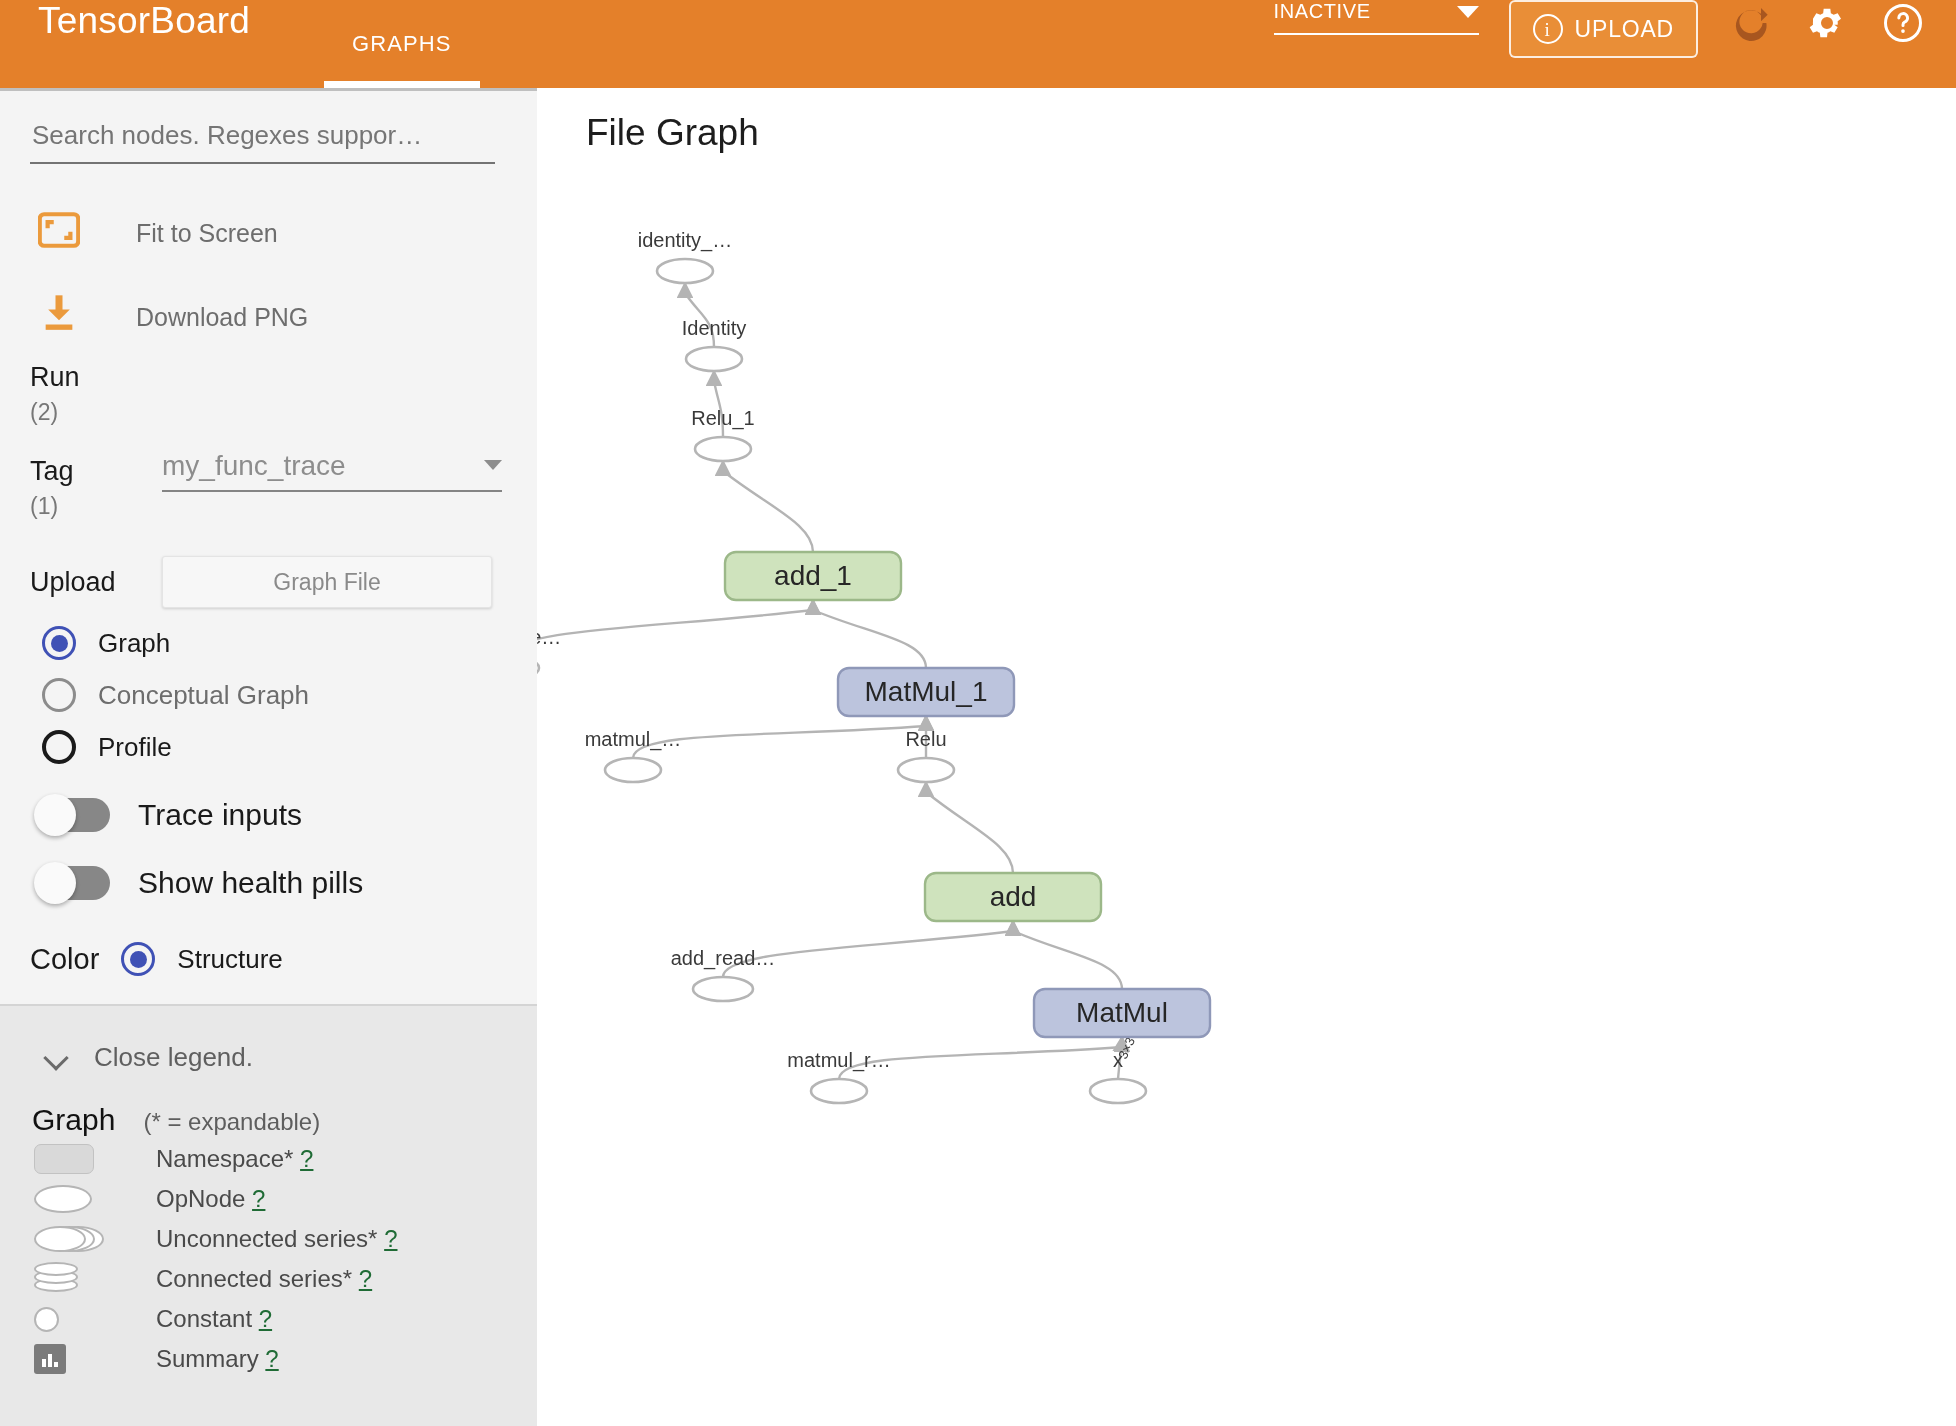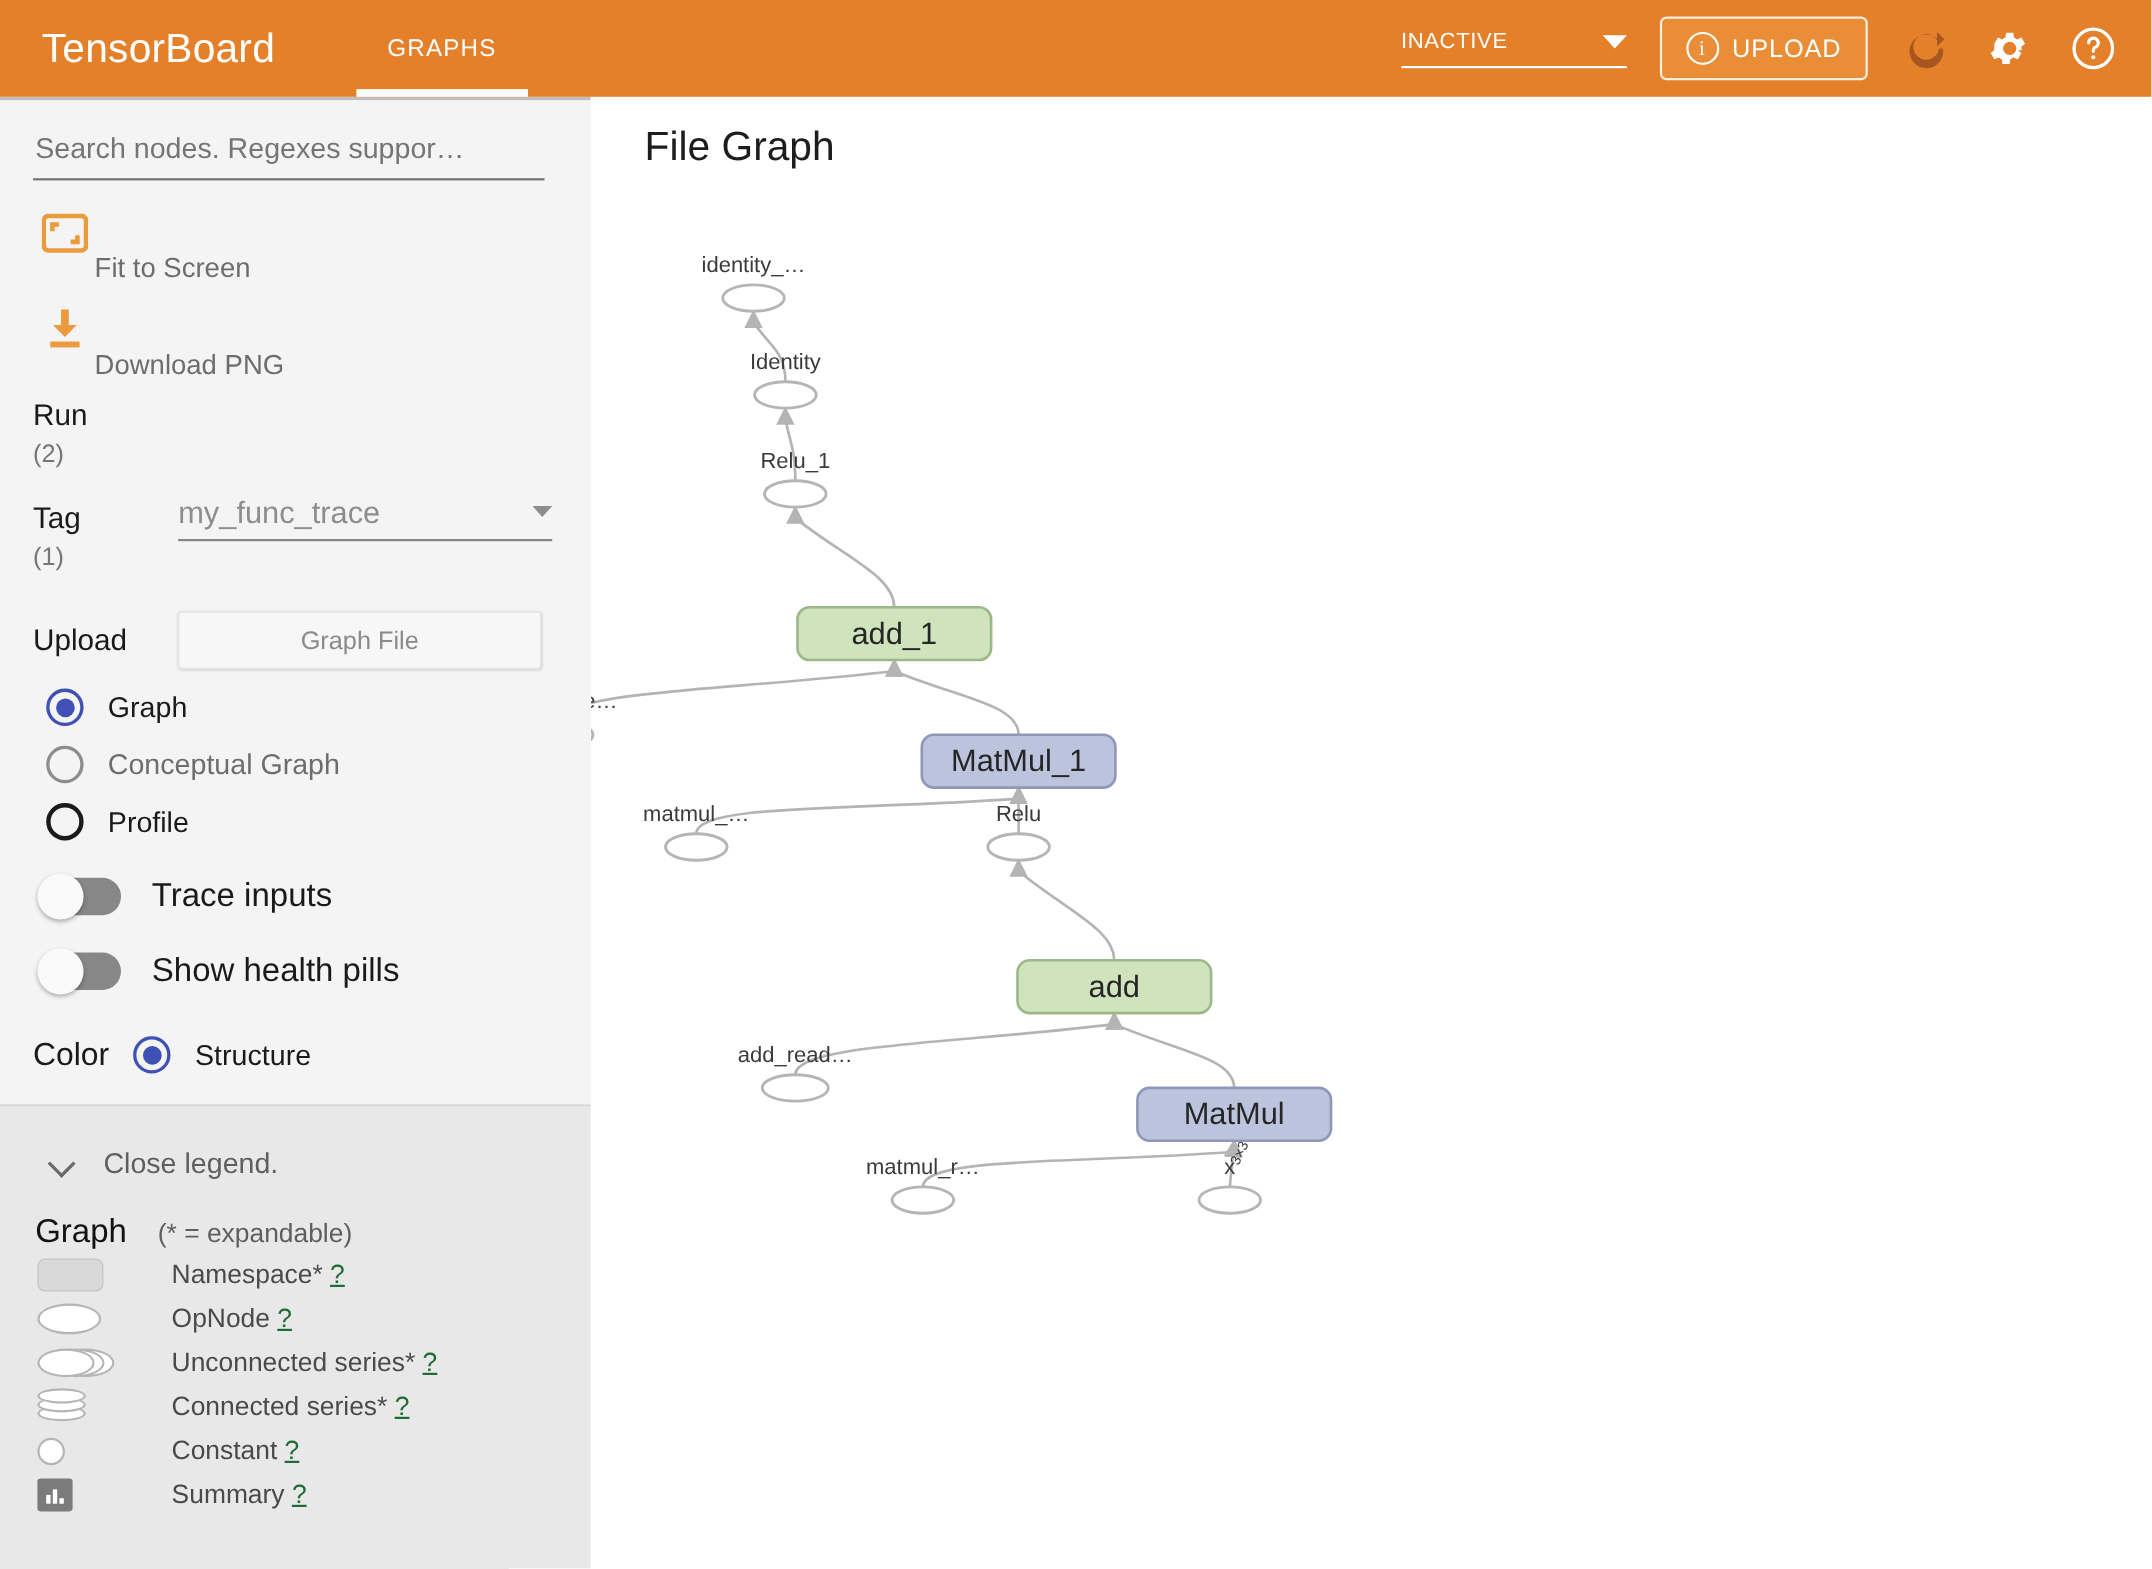--- a/index.html
+++ b/index.html
@@ -10,21 +10,21 @@
     background: #ffffff;
     font-family: "Liberation Sans", sans-serif;
   }
 
   
   #app { position: relative; width: 1956px; height: 1426px; }
   .header {
     position: absolute; top: 0; left: 0;
     width: 1956px; height: 88px;
     background: #e4802a;
-    display: flex; align-items: center;
+    display: flex; align-items: flex-start;
     z-index: 20;
   }
   .brand {
     color: #ffffff;
     font-size: 37px;
     letter-spacing: 0.2px;
     margin-left: 38px;
     white-space: nowrap;
   }
   .tabs { display: flex; align-items: center; height: 88px; margin-left: 74px; }
@@ -118,25 +118,24 @@
     width: 100%;
     border: 0; outline: 0;
     background: transparent;
     font-size: 26px;
     color: #6b6b6b;
     font-family: "Liberation Sans", sans-serif;
   }
   .search-input::placeholder { color: #757575; }
 
   .action-row {
-    display: flex; align-items: flex-start;
+    display: flex; align-items: flex-end;
     margin: 30px 0 0 34px;
     height: 54px;
     cursor: pointer;
-    flex-direction: column;
   }
   .action-row .act-icon {
     width: 50px; display: flex; align-items: center; justify-content: center;
   }
   .action-row .act-label {
     margin-left: 52px;
     font-size: 25px;
     color: #6d6d6d;
   }
 

